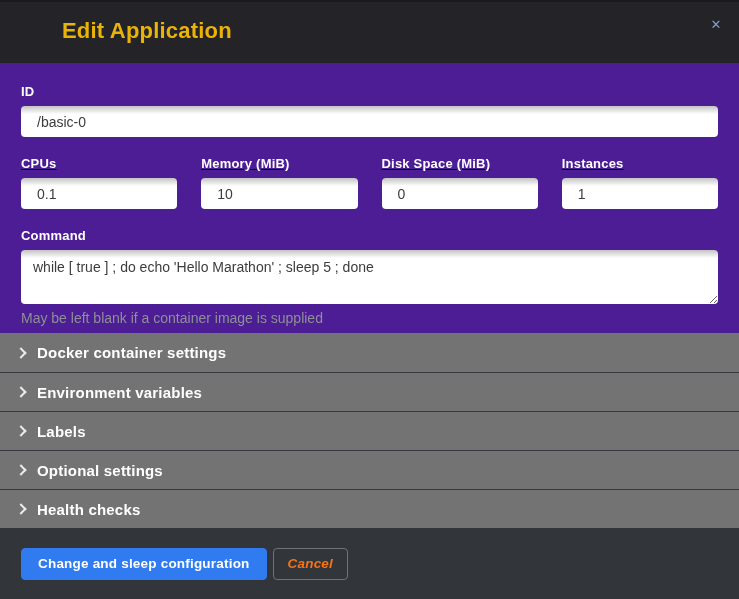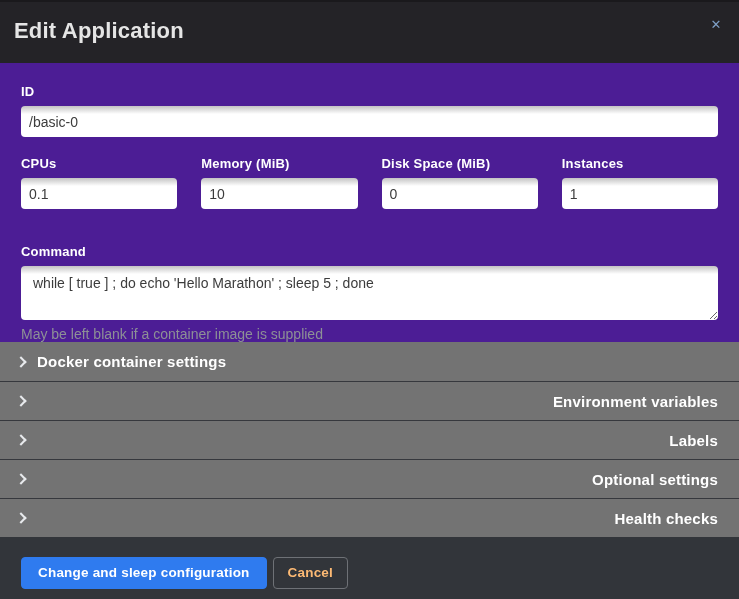--- a/index.html
+++ b/index.html
@@ -15,22 +15,22 @@
   }
 
   
   .modal-header {
     height: 61px; flex: 0 0 61px;
     background: #242327;
     position: relative;
     padding: 16px 16px 0 14px;
   }
   .modal-title {
-    color: #e5e5e5; font-size: 22px; font-weight: 600;
-    letter-spacing: 0.2px; line-height: 1.2;
+    color: #eab308; font-size: 22px; font-weight: 600;
+    letter-spacing: 0.2px; line-height: 1.2; margin-left: 48px;
   }
   .close-btn {
     position: absolute; top: 12px; right: 12px;
     width: 22px; height: 22px;
     background: none; border: none; cursor: pointer;
     color: #7e9fc6; font-size: 13px; font-weight: 700;
     line-height: 22px; text-align: center;
     font-family: "DejaVu Sans", sans-serif;
   }
 
@@ -45,51 +45,52 @@
     color: #ffffff; font-size: 13px; font-weight: 700;
     margin-bottom: 7px; letter-spacing: 0.2px;
   }
   .text-input, .text-area {
     width: 100%;
     border: none; outline: none;
     border-radius: 4px;
     background: linear-gradient(to bottom, #c3c3c3 0px, #ffffff 8px);
     color: #3c3c3c; font-size: 14px;
     font-family: "Liberation Sans", "DejaVu Sans", sans-serif;
-    padding: 0 8px;
+    padding: 0 16px;
   }
   .text-input { height: 31px; }
   .text-area {
     height: 54px; padding: 8px 12px;
     resize: both; display: block; line-height: 1.35;
   }
   .field-group { margin-bottom: 19px; }
   .grid-4 {
     display: grid;
     grid-template-columns: repeat(4, 1fr);
     column-gap: 24px;
-    margin-bottom: 35px;
+    margin-bottom: 19px;
+    text-decoration: underline;
   }
   .help-text {
     color: #8d9096; font-size: 14px;
     margin-top: 6px;
   }
 
   
   .accordion {
     flex: 0 0 195px;
     background: #737373;
   }
   .accordion-row {
     height: 39px;
     display: flex; align-items: center;
     padding: 0 21px 0 17px;
     cursor: pointer;
   }
-  .accordion-row + .accordion-row { border-top: 1px solid #36383d; justify-content: space-between; }
+  .accordion-row + .accordion-row { border-top: 1px solid #36383d; }
   .chevron {
     width: 8px; height: 8px;
     border-top: 2px solid #e8eaed;
     border-right: 2px solid #e8eaed;
     transform: rotate(45deg);
     margin-right: 12px;
     flex: 0 0 auto;
   }
   .accordion-label {
     color: #ffffff; font-size: 15px; font-weight: 700;
@@ -110,24 +111,25 @@
     font-size: 13.5px; font-weight: 600;
     letter-spacing: 0.2px;
     cursor: pointer;
   }
   .btn-primary {
     background: #2f7bef; color: #ffffff;
     border: 1px solid #2f7bef;
     padding: 0 16px;
   }
   .btn-outline {
-    background: transparent; color: #fdba74;
+    background: transparent; color: #f97316;
     border: 1px solid #6e7176;
     padding: 0 14px;
     margin-left: 6px;
+    font-style: italic;
   }
 </style>
 </head>
 <body>
 
 <div class="modal">
 
   <div class="modal-header">
     <div class="modal-title">Edit Application</div>
     <button class="close-btn">✕</button>

